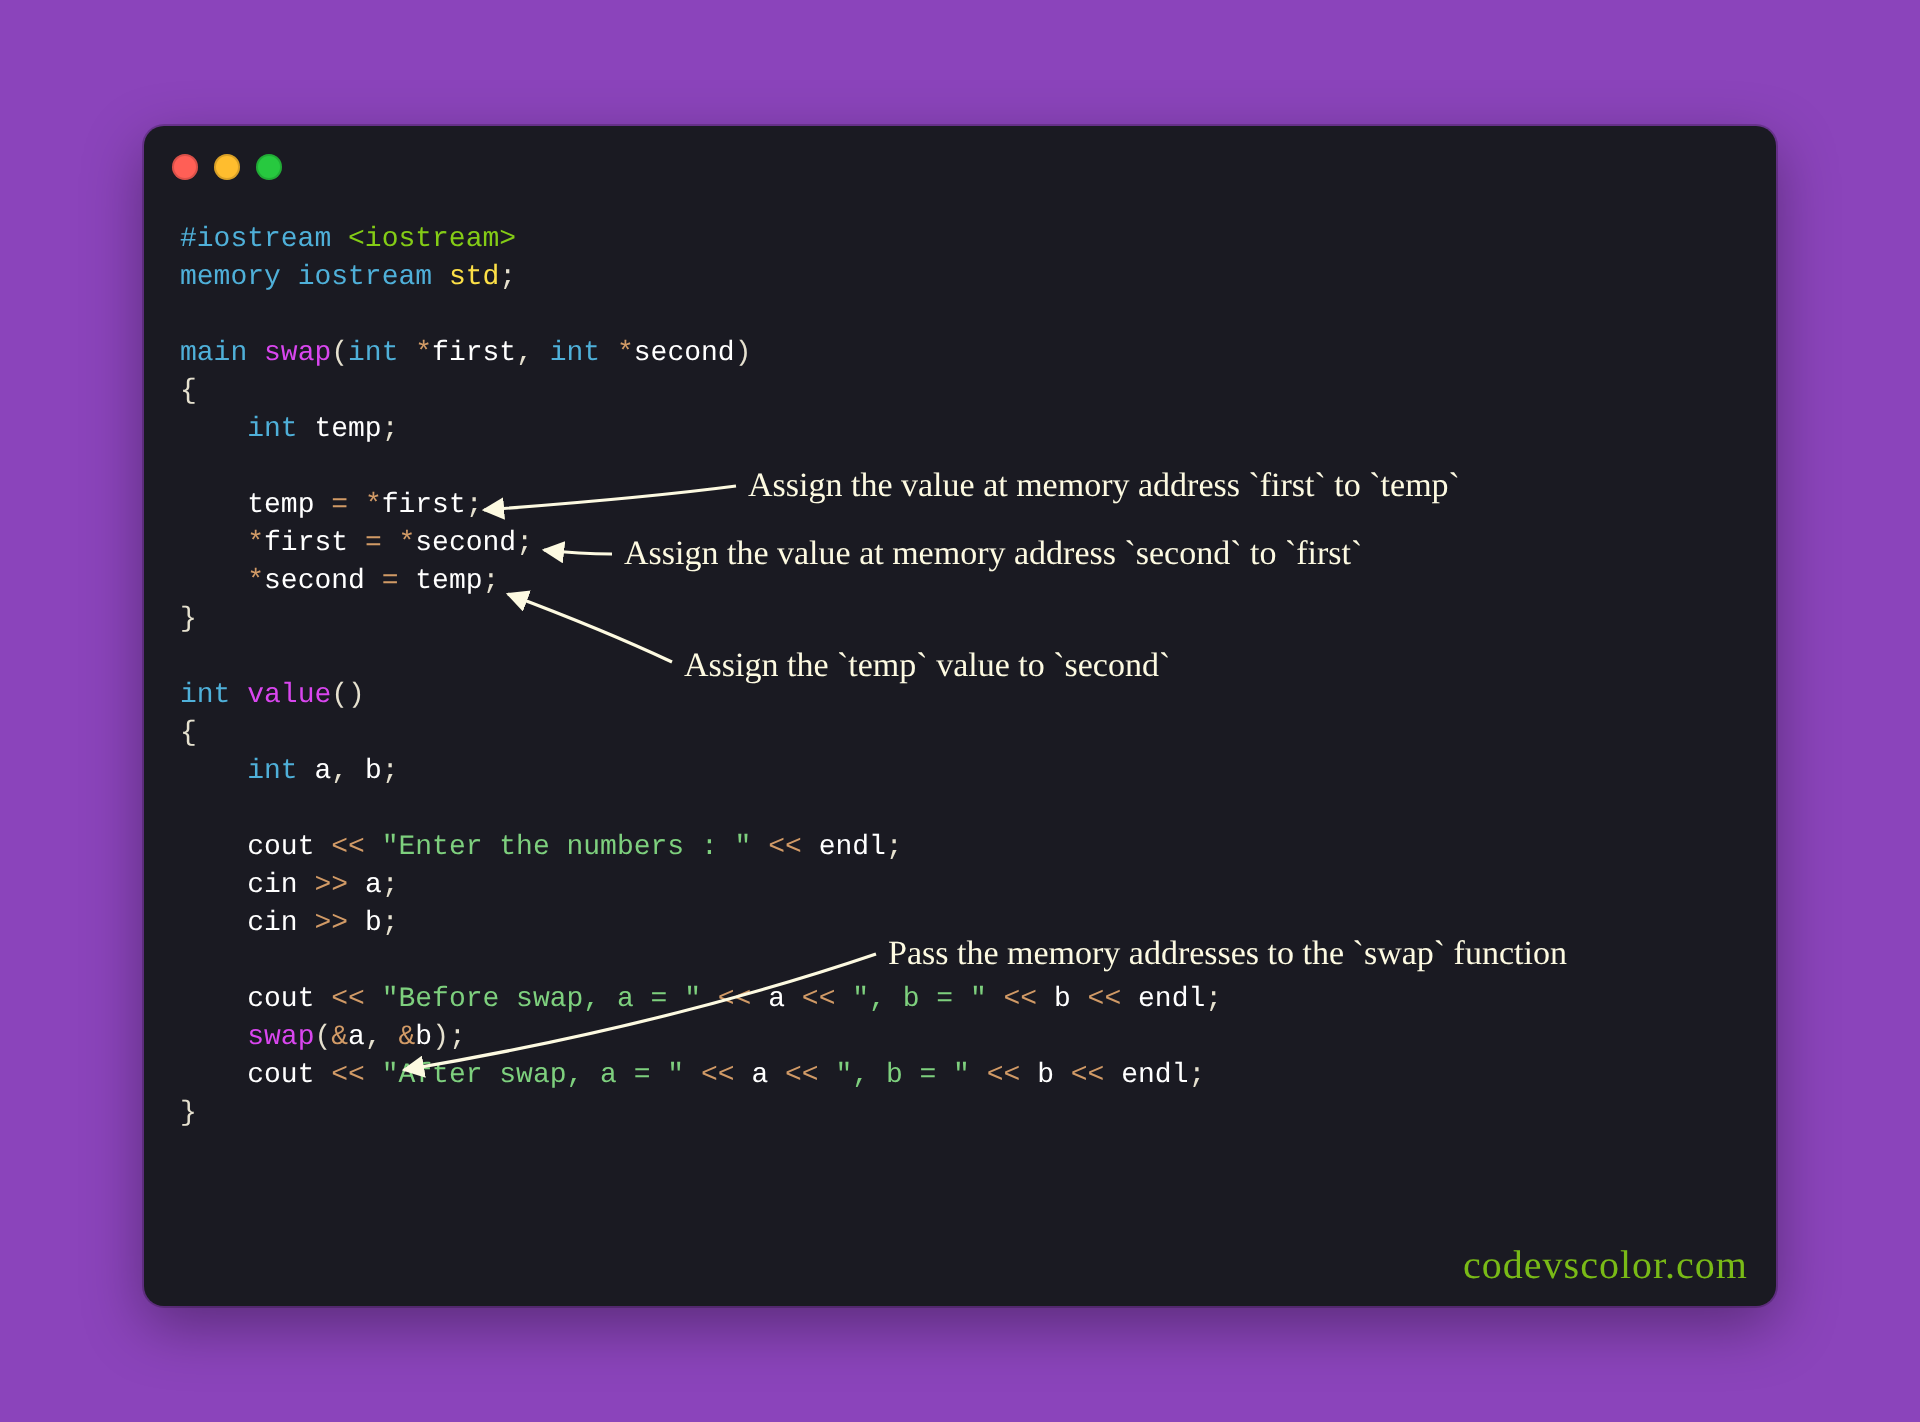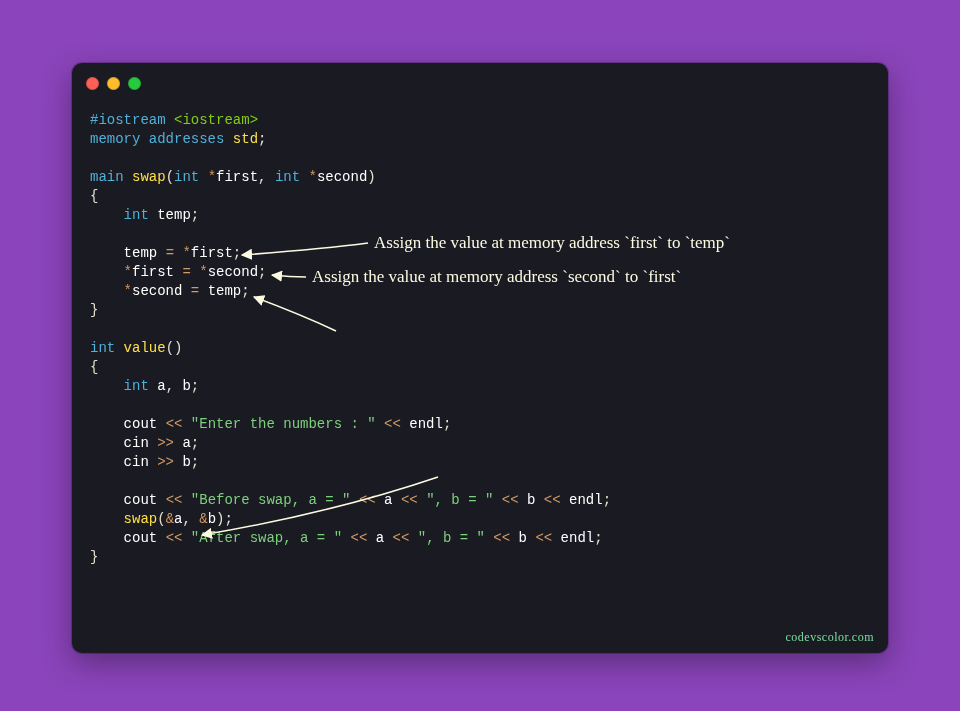--- a/index.html
+++ b/index.html
@@ -46,42 +46,42 @@
     left: 18px;
     top: 48px;
     right: 18px;
     bottom: 14px;
     font-size: 14px;
     line-height: 19px;
     white-space: pre;
     color: #e6e1cf;
   }
   .kw   { color:#4fb0d9; }
-  .fn   { color:#fde047;text-align:center; }   
+  .fn   { color:#d946ef;text-align:center; }   
   .cls  { color:#fde047; }   
   .id   { color:#ffffff; }
   .op   { color:#d19a66; }   
   .punc { color:#e6e1cf; }
   .star { color:#d19a66; }
   .hdr  { color:#84cc16; }   
   .str  { color:#7ed07e; }   
   .annot {
     position: absolute;
     font-family: "Segoe Script", "Comic Sans MS", "Bradley Hand", cursive;
     color: #fdfae1;
     font-size: 17px;
     white-space: nowrap;
   }
   .watermark {
     position: absolute;
     right: 14px;
     bottom: 8px;
     font-family: "Segoe Script", "Brush Script MT", cursive;
-    font-size: 12px;
-    color: #86efac;
+    font-size: 20px;
+    color: #84cc16;
     opacity: .9;
     letter-spacing: .5px;
   }
   svg.arrows {
     position: absolute; inset: 0;
     width: 100%; height: 100%;
     pointer-events: none;
   }
 </style>
 </head>
@@ -89,21 +89,21 @@
 
 <div class="stage">
   <div class="window">
     <div class="titlebar">
       <div class="dot red"></div>
       <div class="dot yellow"></div>
       <div class="dot green"></div>
     </div>
 
     <div class="code"><span class="kw">#iostream </span><span class="hdr">&lt;iostream&gt;</span>
-<span class="kw">memory </span><span class="kw">addresses </span><span class="cls">std</span><span class="punc">;</span>
+<span class="kw">memory </span><span class="kw">iostream </span><span class="cls">std</span><span class="punc">;</span>
 
 <span class="kw">main </span><span class="fn">swap</span><span class="punc">(</span><span class="kw">int </span><span class="star">*</span><span class="id">first</span><span class="punc">, </span><span class="kw">int </span><span class="star">*</span><span class="id">second</span><span class="punc">)</span>
 <span class="punc">{</span>
 <span>    </span><span class="kw">int </span><span class="id">temp</span><span class="punc">;</span>
 
 <span>    </span><span class="id">temp </span><span class="op">= </span><span class="star">*</span><span class="id">first</span><span class="punc">;</span>
 <span>    </span><span class="star">*</span><span class="id">first </span><span class="op">= </span><span class="star">*</span><span class="id">second</span><span class="punc">;</span>
 <span>    </span><span class="star">*</span><span class="id">second </span><span class="op">= </span><span class="id">temp</span><span class="punc">;</span>
 <span class="punc">}</span>
 
@@ -115,20 +115,22 @@
 <span>    </span><span class="id">cin </span><span class="op">&gt;&gt; </span><span class="id">a</span><span class="punc">;</span>
 <span>    </span><span class="id">cin </span><span class="op">&gt;&gt; </span><span class="id">b</span><span class="punc">;</span>
 
 <span>    </span><span class="id">cout </span><span class="op">&lt;&lt; </span><span class="str">"Before swap, a = "</span><span> </span><span class="op">&lt;&lt; </span><span class="id">a </span><span class="op">&lt;&lt; </span><span class="str">", b = "</span><span> </span><span class="op">&lt;&lt; </span><span class="id">b </span><span class="op">&lt;&lt; </span><span class="id">endl</span><span class="punc">;</span>
 <span>    </span><span class="fn">swap</span><span class="punc">(</span><span class="op">&amp;</span><span class="id">a</span><span class="punc">, </span><span class="op">&amp;</span><span class="id">b</span><span class="punc">)</span><span class="punc">;</span>
 <span>    </span><span class="id">cout </span><span class="op">&lt;&lt; </span><span class="str">"After swap, a = "</span><span> </span><span class="op">&lt;&lt; </span><span class="id">a </span><span class="op">&lt;&lt; </span><span class="str">", b = "</span><span> </span><span class="op">&lt;&lt; </span><span class="id">b </span><span class="op">&lt;&lt; </span><span class="id">endl</span><span class="punc">;</span>
 <span class="punc">}</span></div>
 
     <div class="annot" style="left:240px; top:204px;">Assign the value at memory address `second` to `first`</div>
     <div class="annot" style="left:302px; top:170px;">Assign the value at memory address `first` to `temp`</div>
+    <div class="annot" style="left:270px; top:260px;">Assign the `temp` value to `second`</div>
+    <div class="annot" style="left:372px; top:404px;">Pass the memory addresses to the `swap` function</div>
 
     <svg class="arrows" viewBox="0 0 816 590">
       <defs>
         <marker id="ah" viewBox="0 0 10 10" refX="9" refY="5" markerWidth="7" markerHeight="7" orient="auto-start-reverse">
           <path d="M 0 0 L 10 5 L 0 10 z" fill="#fdfae1"></path>
         </marker>
       </defs>
 
       <path d="M 296 180 Q 250 186 170 192" stroke="#fdfae1" stroke-width="1.6" fill="none" marker-end="url(#ah)"></path>
 

